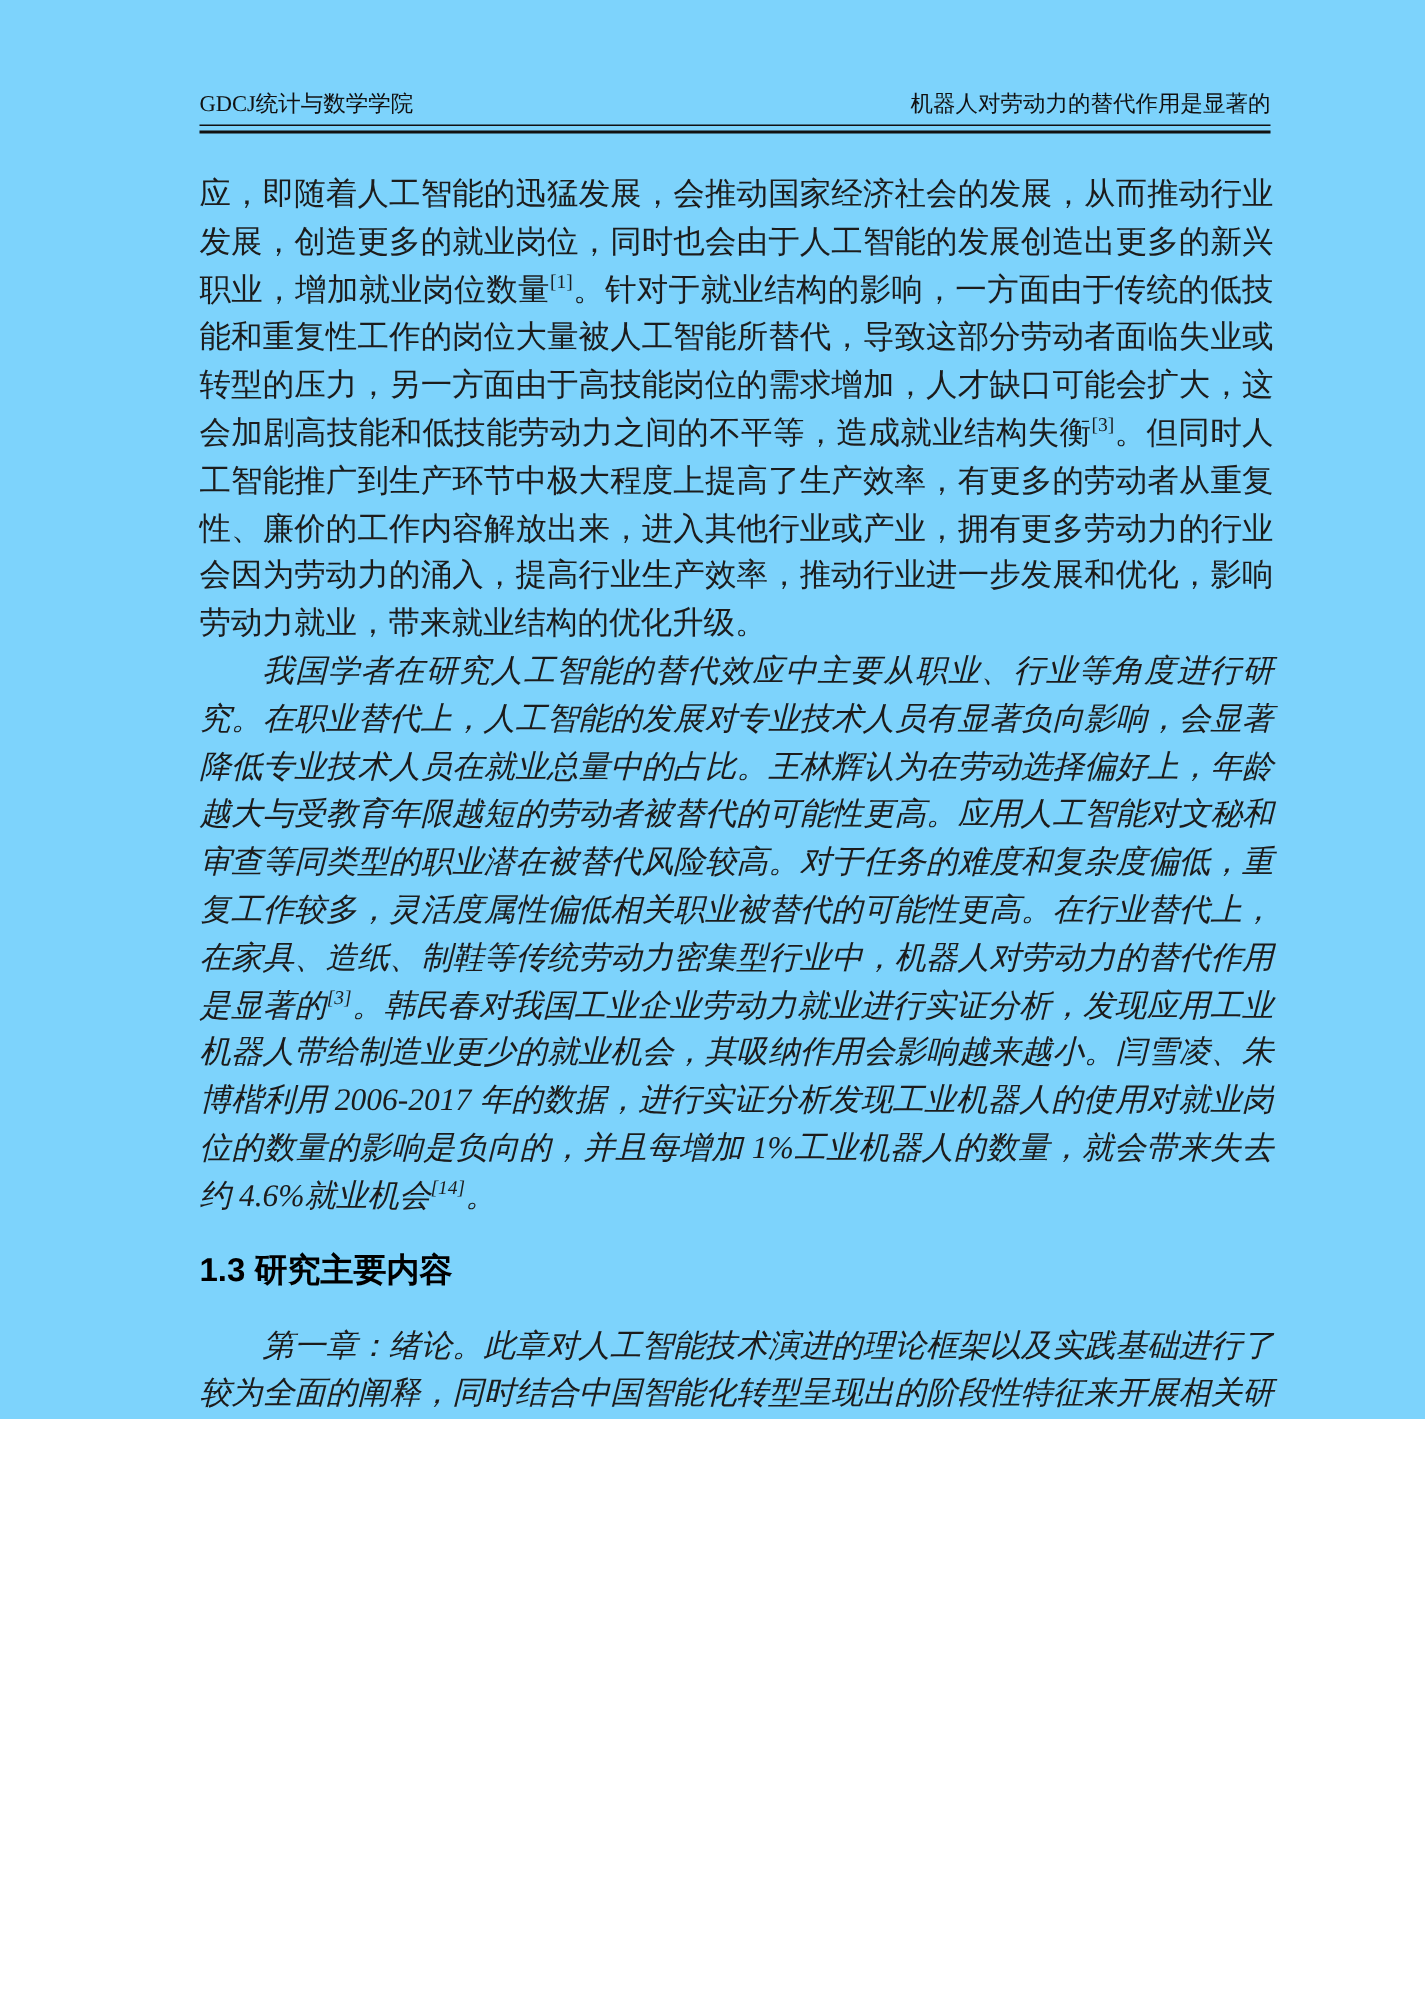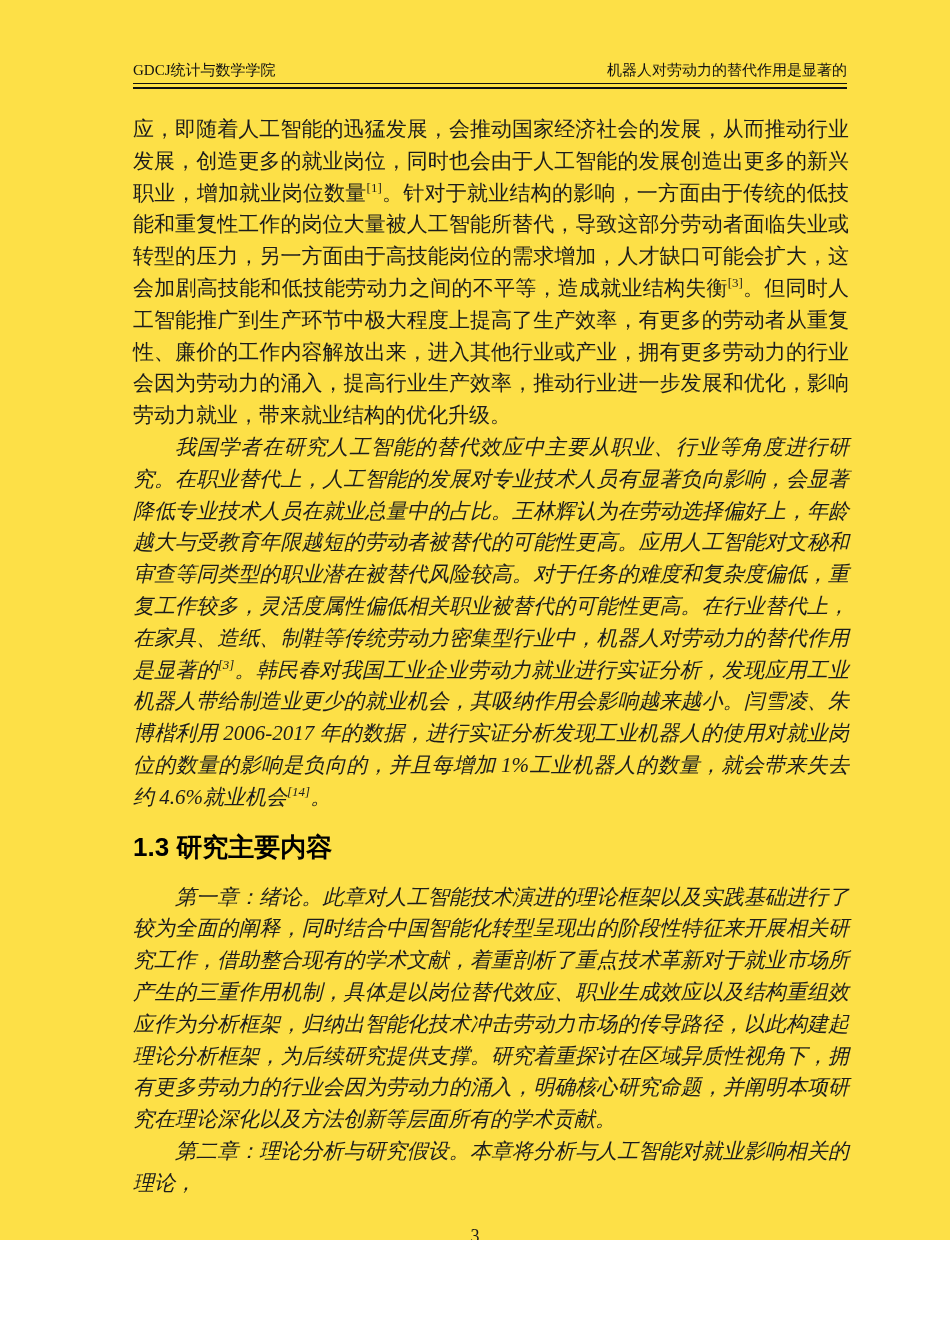--- a/index.html
+++ b/index.html
@@ -3,22 +3,22 @@
 <meta charset="utf-8">
 <style>
   html, body {
     margin: 0;
     padding: 0;
     background: #ffffff;
   }
   .page {
     position: relative;
     width: 950px;
-    height: 1240px;
-    background: #fde047;
+    height: 946px;
+    background: #7dd3fc;
     font-family: "Liberation Serif", "DejaVu Serif", serif;
     color: #1c1c1c;
     overflow: hidden;
   }
   
   .page-header {
     position: absolute;
     top: 60px;
     left: 133px;
     width: 714px;
@@ -53,21 +53,21 @@
     padding: 0;
   }
   .document-body p.indent {
     text-indent: 2em;
     font-style: italic;
   }
   .document-body h2.section-heading {
     margin: 14px 0 16px 0;
     font-family: "Liberation Sans", "DejaVu Sans", sans-serif;
     font-weight: bold;
-    font-size: 26px;
+    font-size: 22px;
     line-height: 38px;
     color: #000000;
     text-align: left;
     text-indent: 0;
   }
   .document-body sup {
     font-size: 13px;
     line-height: 0;
     vertical-align: super;
   }

